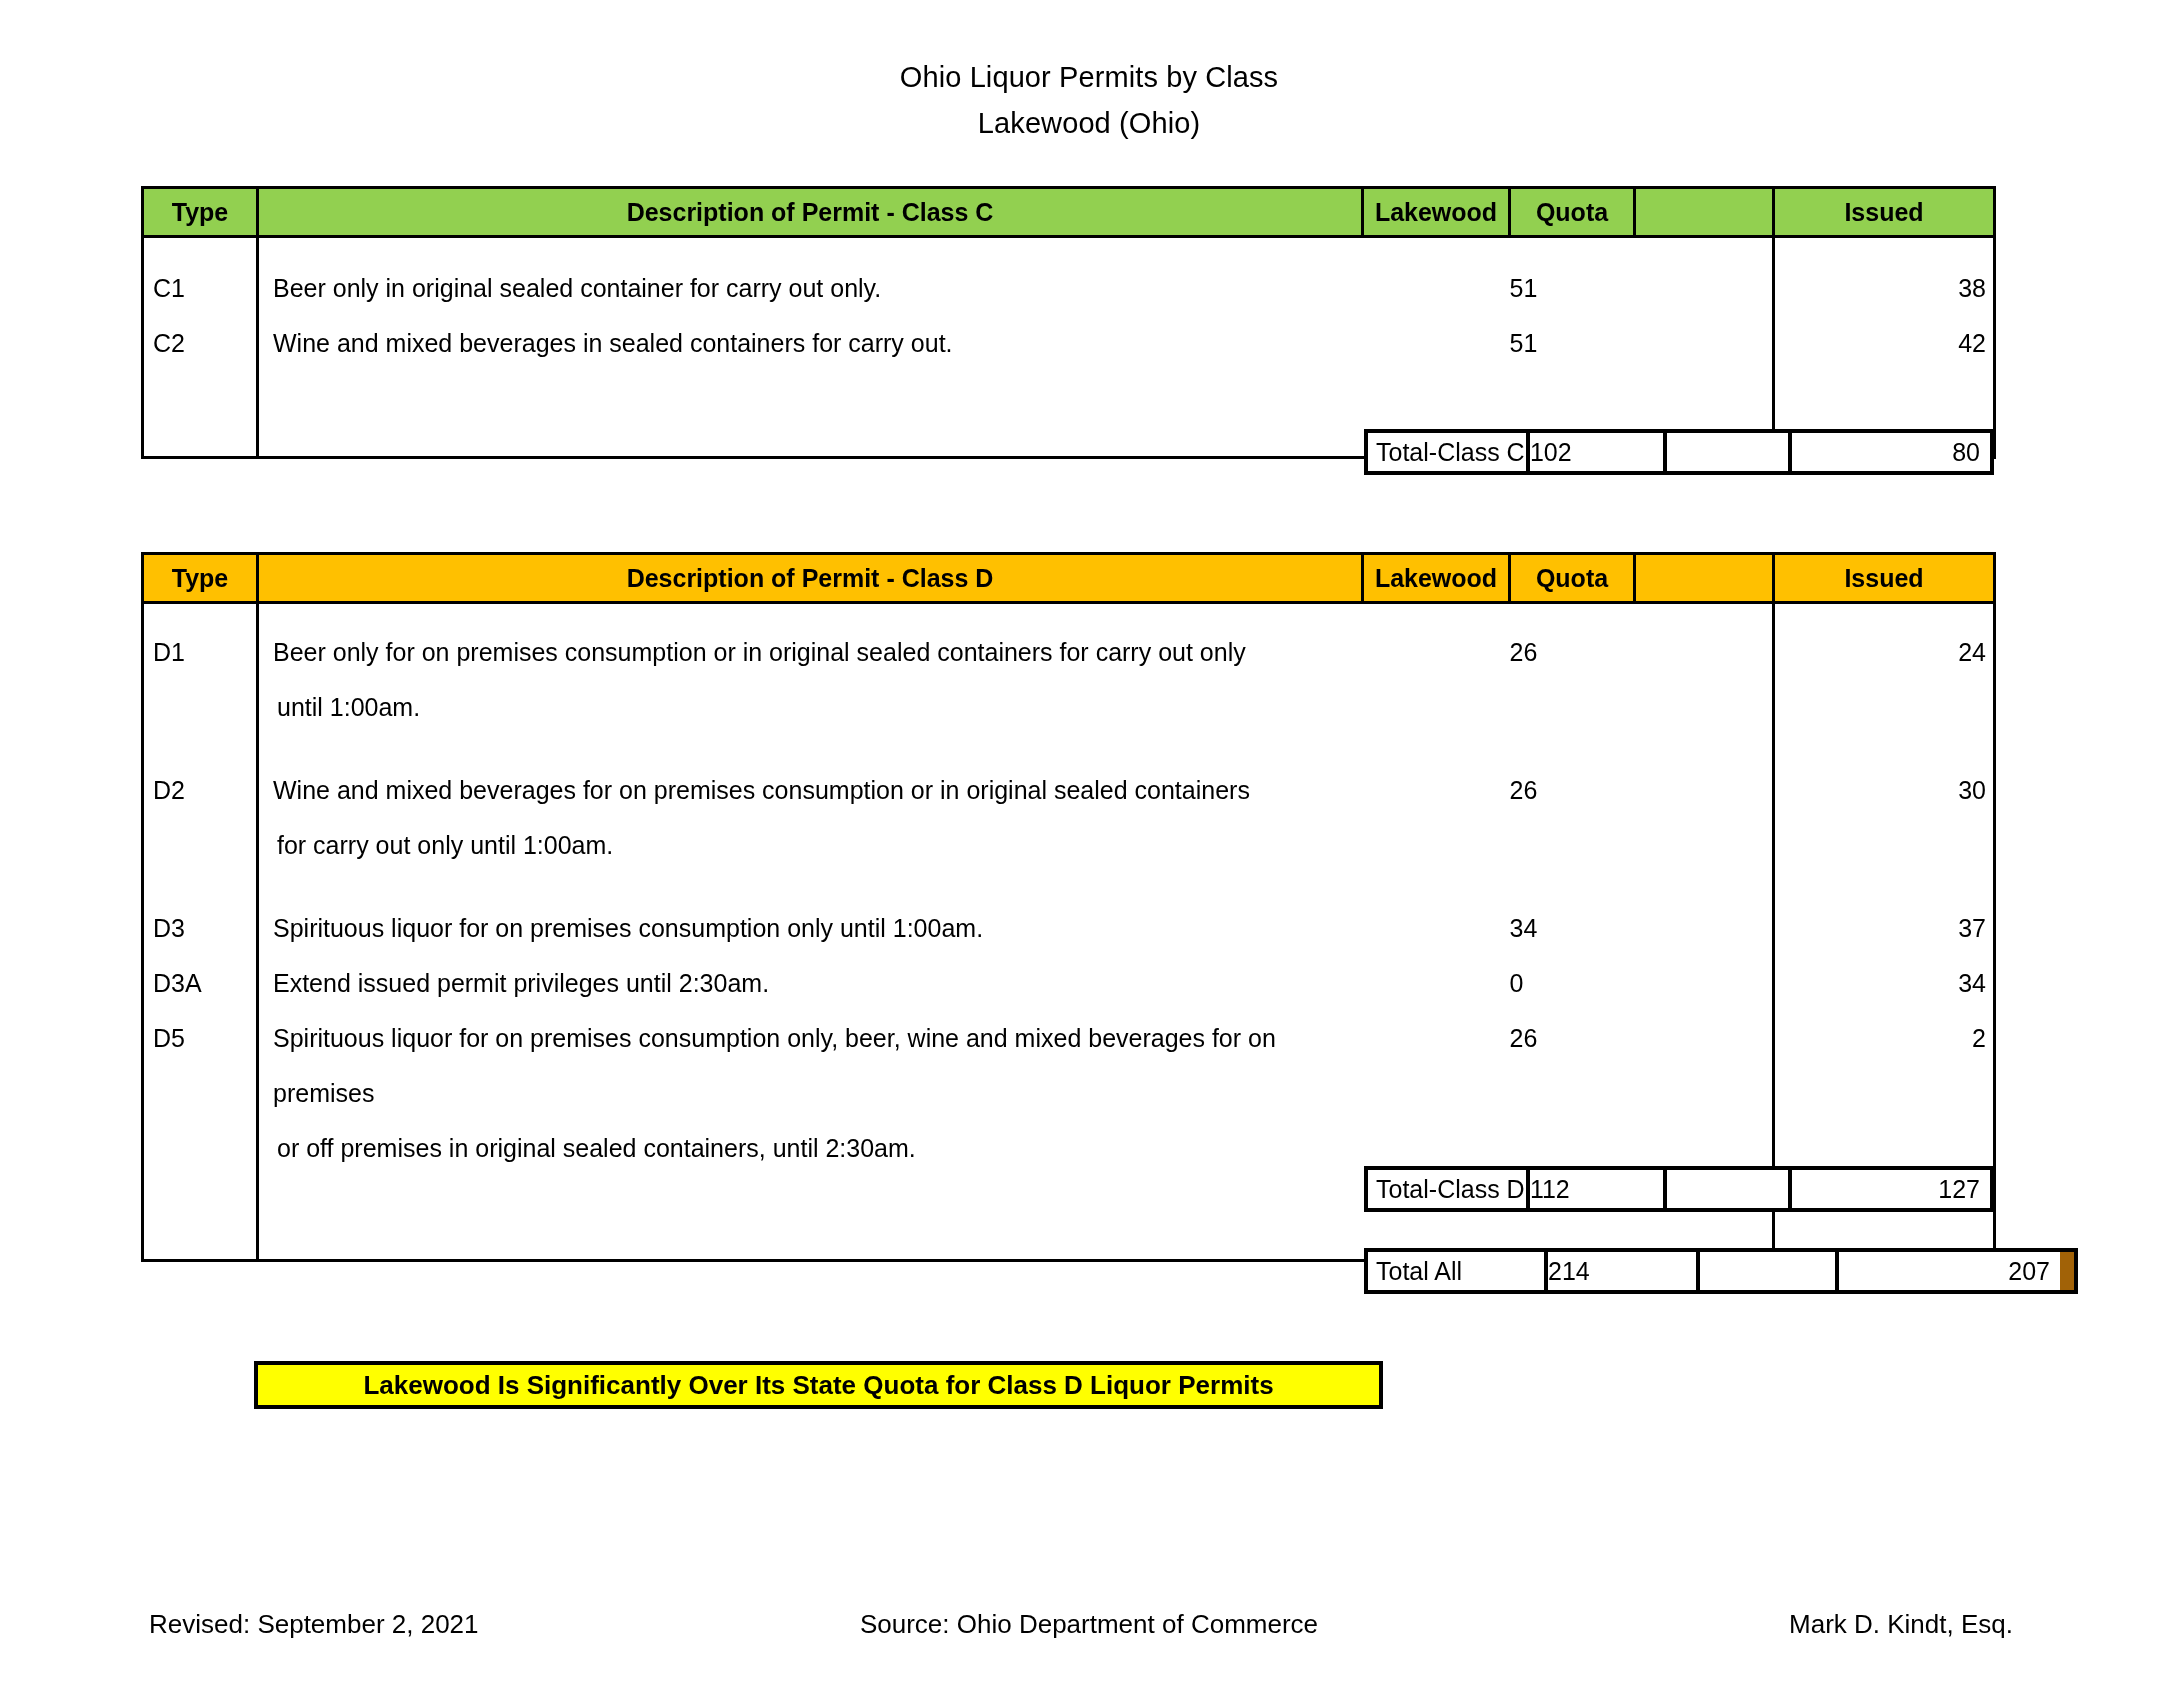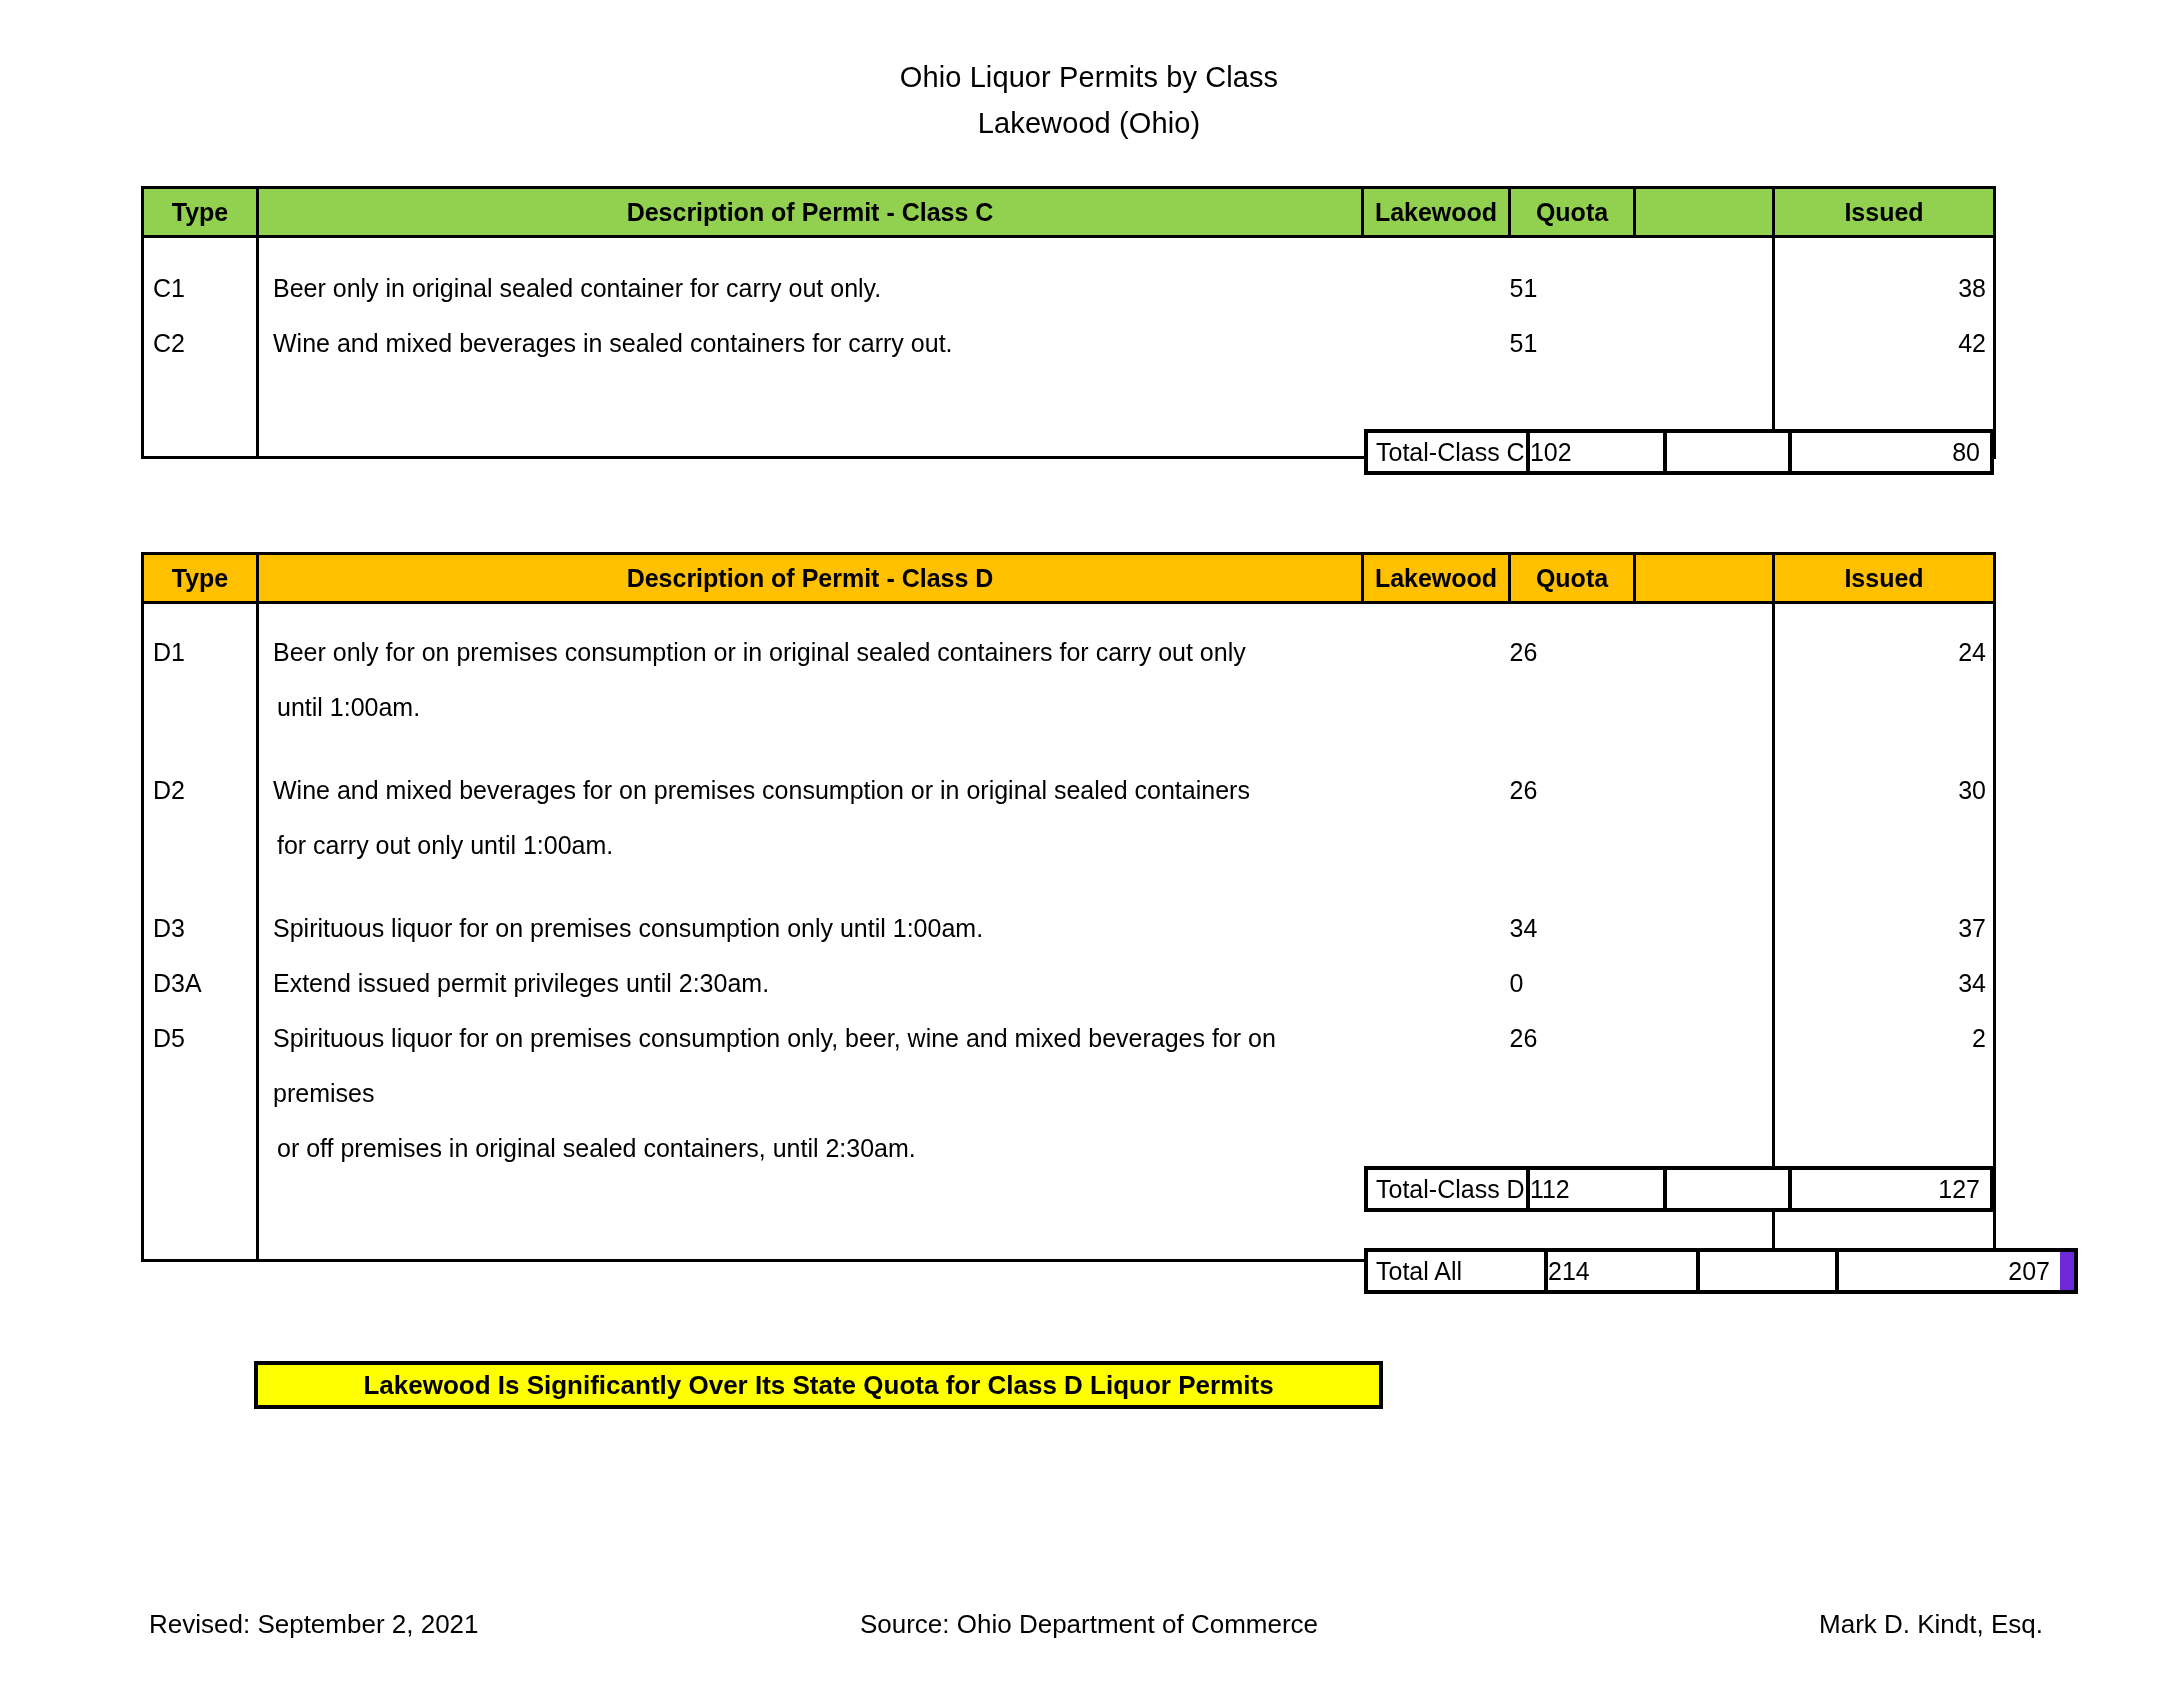--- a/index.html
+++ b/index.html
@@ -95,21 +95,21 @@
   }
 
   
   td.blank-cell { border-right: 3px solid #000; }
 
   
   .total-strip {
     position: absolute;
     display: flex;
     border: 4px solid #000;
-    background: #6d28d9;
+    background: #a16207;
     box-sizing: border-box;
     height: 46px;
   }
   .total-strip .tcell {
     border-right: 4px solid #000;
     box-sizing: border-box;
     font-size: 25px;
     line-height: 38px;
     height: 38px;
     background: #fff;
@@ -142,21 +142,21 @@
     position: absolute;
     top: 1604px;
     left: 0;
     width: 2178px;
     height: 40px;
     font-size: 26px;
     line-height: 40px;
   }
   .footer .f-left   { position: absolute; left: 149px; }
   .footer .f-center { position: absolute; left: 0; width: 2178px; text-align: center; }
-  .footer .f-right  { position: absolute; right: 135px; }
+  .footer .f-right  { position: absolute; right: 165px; }
 </style>
 </head>
 <body>
 
 <div class="title-block">
   <div class="title-line">Ohio Liquor Permits by Class</div>
   <div class="title-line">Lakewood (Ohio)</div>
 </div>
 
 <table class="permit-table" id="table-class-c" style="top:186px;">

